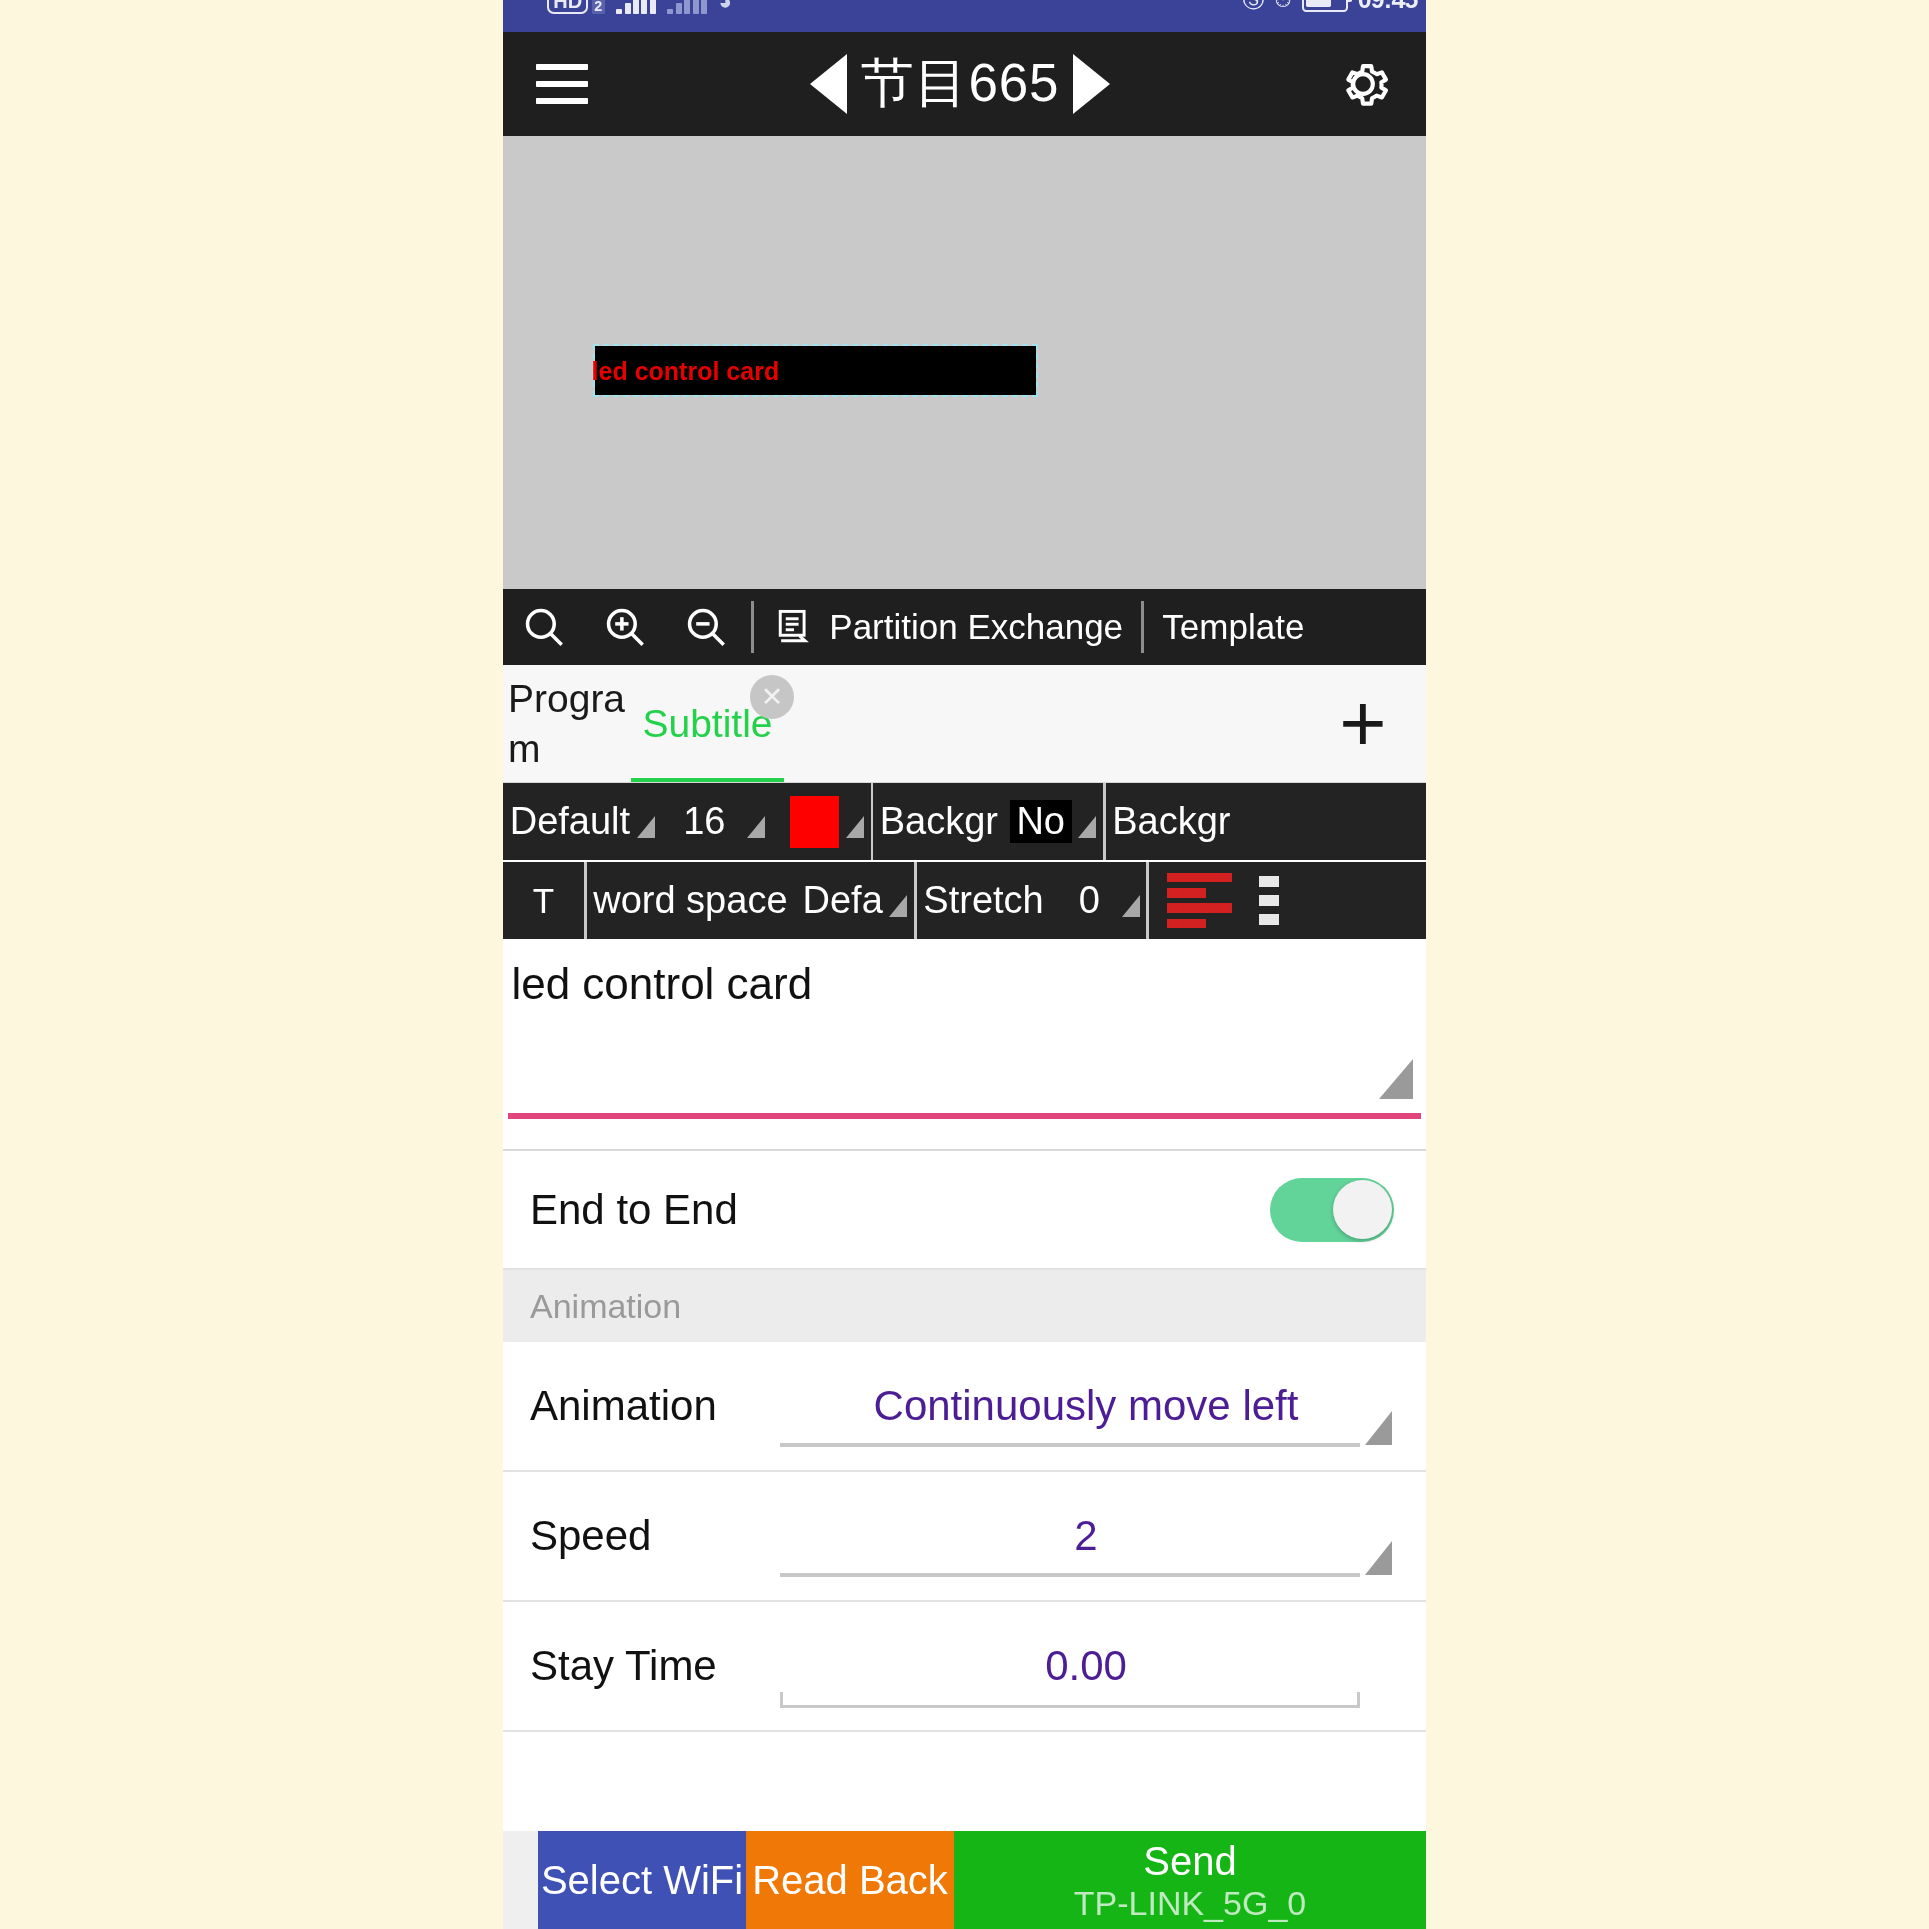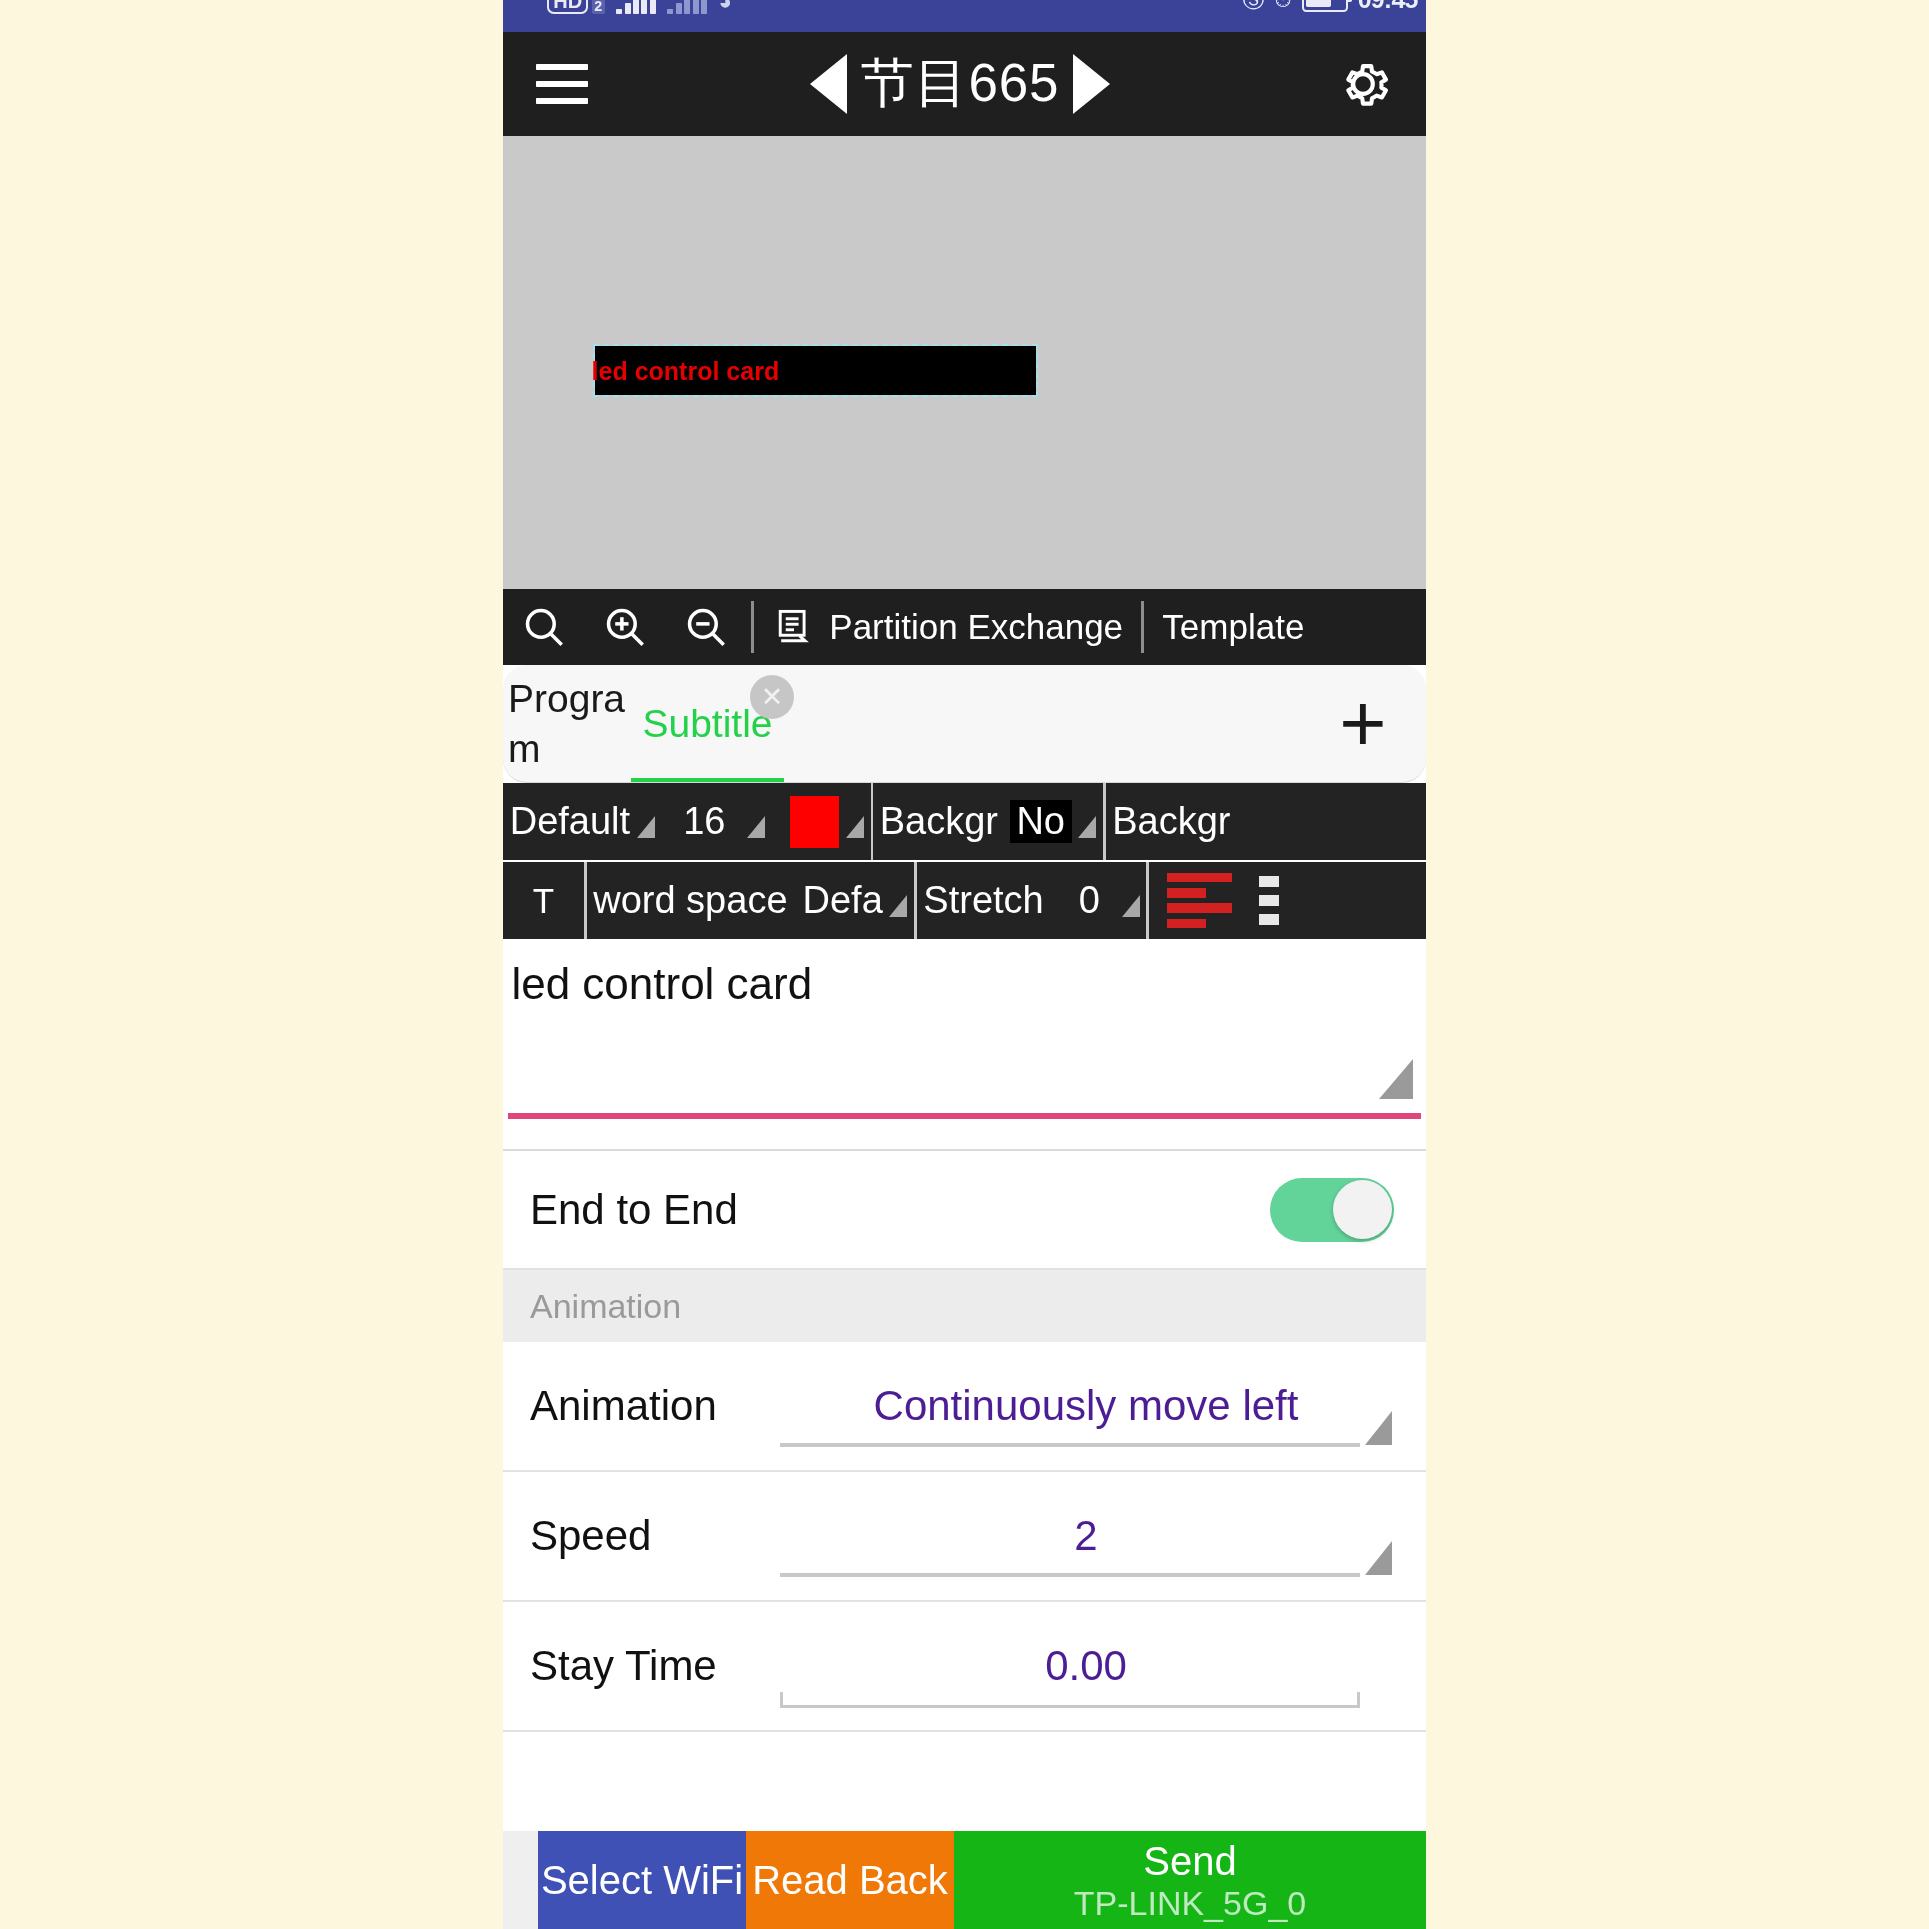--- a/index.html
+++ b/index.html
@@ -85,21 +85,21 @@
   }
   .zb-icon{width:81px;display:flex;align-items:center;justify-content:center;cursor:pointer;}
   .vdiv{width:2.5px;height:52px;background:#8d8d8d;margin:0 5px;}
   .zb-label{
     font-size:35px;display:flex;align-items:center;gap:13.4px;padding:0 13.4px;cursor:pointer;white-space:nowrap;
   }
 
   
   .tabs{
     height:117px;background:#f7f7f7;display:flex;align-items:stretch;
-    border-bottom:1.7px solid #d8d8d8;position:relative;border-radius:24px;
+    border-bottom:1.7px solid #d8d8d8;position:relative;
   }
   .tab{
     display:flex;align-items:center;justify-content:center;
     font-size:39px;color:#1a1a1a;cursor:pointer;position:relative;text-align:center;
   }
   .tab.program{width:123px;line-height:50px;text-align:left;padding-left:5px;justify-content:flex-start;
     word-break:break-all;}
   .tab.subtitle{width:153px;color:#23d14a;position:relative;}
   .tab.subtitle .underline{
     position:absolute;left:0;right:0;bottom:0;height:4.2px;background:#23d14a;

